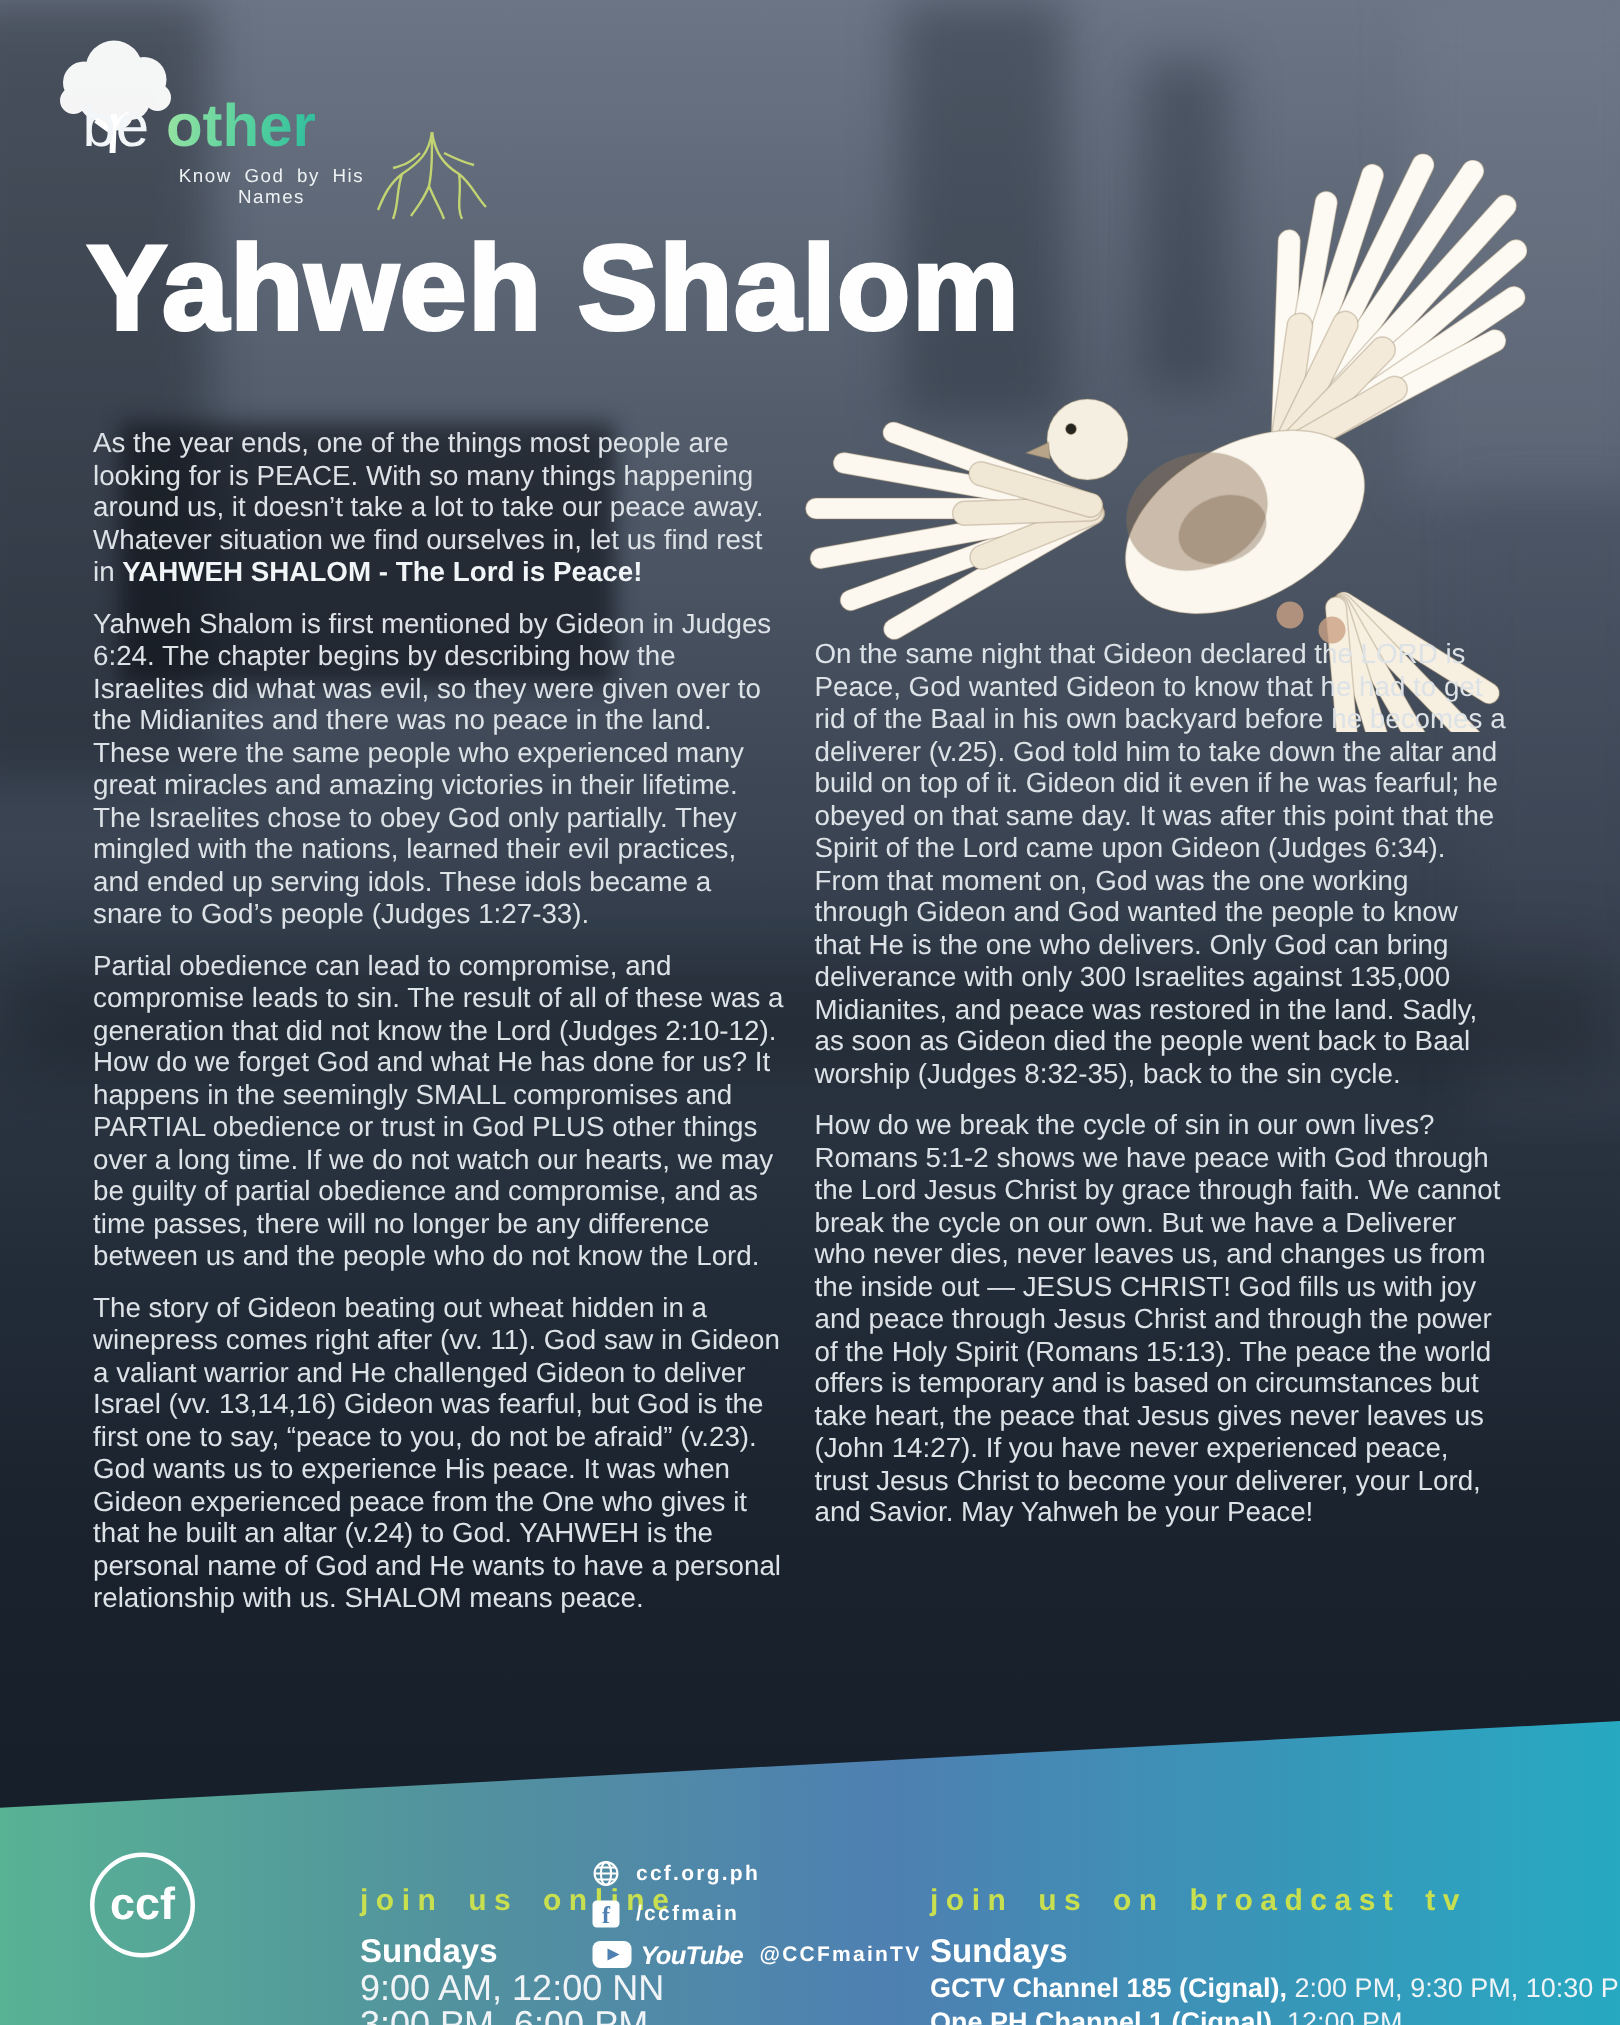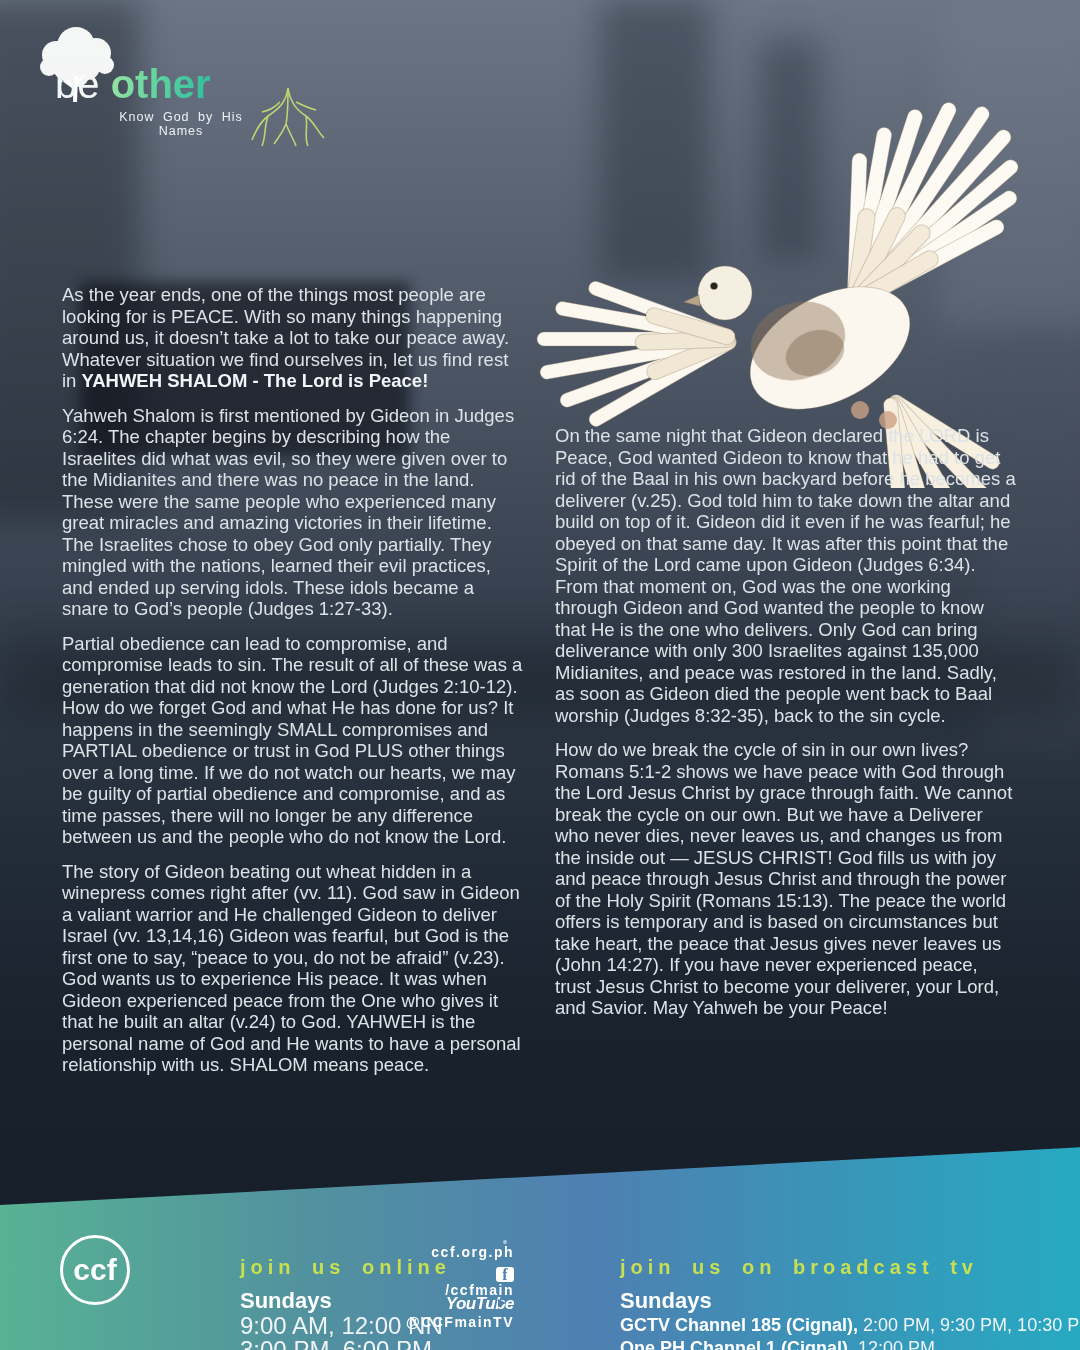--- a/index.html
+++ b/index.html
@@ -31,41 +31,41 @@
     -webkit-background-clip:text;background-clip:text;color:transparent;}
   .logo-tagline{position:absolute;left:96px;top:110px;width:170px;text-align:center;
     color:#eef2f4;font-size:12.5px;letter-spacing:1px;word-spacing:4px;}
 
   .title{position:absolute;left:58px;top:146px;z-index:2;color:#fefefe;font-weight:bold;
     font-size:80px;letter-spacing:1px;-webkit-text-stroke:2.5px #fefefe;white-space:nowrap;}
   .subtitle{position:absolute;left:62px;top:237px;z-index:2;color:#9fc6ea;font-weight:bold;
     font-size:22px;letter-spacing:4px;white-space:nowrap;}
 
   
-  .columns{position:absolute;left:62px;top:284px;width:966px;display:flex;gap:32px;z-index:2;}
+  .columns{position:absolute;left:62px;top:284px;width:966px;display:flex;gap:20px;z-index:2;}
   .col{width:461px;}
   .col-right{padding-top:141px;}
   .col p{margin:0 0 13px 0;color:#dde2e7;font-size:18.5px;line-height:21.5px;}
   .col p b{color:#f2f5f8;}
 
   
   .footer{position:absolute;left:0;top:1140px;width:1080px;height:210px;z-index:3;
     background:linear-gradient(90deg,#58b294 0%,#52929e 28%,#4e80b2 55%,#3797b9 80%,#27a9c2 100%);
     clip-path:polygon(0 31%,100% 3.5%,100% 100%,0 100%);}
   .ccf-logo{position:absolute;left:60px;top:95px;width:70px;height:70px;border:3px solid #fff;
     border-radius:50%;display:flex;align-items:center;justify-content:center;
     color:#fff;font-weight:bold;font-size:30px;letter-spacing:0;}
   .f-block{position:absolute;}
   .f-online{left:240px;top:76px;}
   .f-broadcast{left:620px;top:76px;}
   .f-heading{color:#c8df4f;font-weight:bold;font-size:20px;letter-spacing:5px;word-spacing:6px;white-space:nowrap;margin-top:40px;}
   .f-day{color:#fff;font-weight:bold;font-size:22px;margin-top:9px;}
   .f-time{color:#f0f4f7;font-size:24px;line-height:24px;}
   .f-links{position:absolute;left:395px;top:100px;}
-  .f-link{display:flex;align-items:flex-end;margin-bottom:7px;height:20px;flex-direction:column;}
+  .f-link{display:flex;align-items:flex-start;margin-bottom:7px;height:20px;}
   .f-link .lbl{color:#fff;font-weight:bold;font-size:14px;letter-spacing:1.5px;margin-left:11px;white-space:nowrap;}
   .yt-word{color:#fff;font-weight:bold;font-size:17px;margin-left:6px;letter-spacing:-0.5px;font-style:italic;}
   .f-line{color:#f0f4f7;font-size:18px;line-height:23px;white-space:nowrap;}
   .f-line b{color:#fff;}
   .fb-icon{width:18px;height:18px;background:#fff;border-radius:3px;display:flex;align-items:flex-end;
     justify-content:center;color:#4e80b2;font-weight:bold;font-size:16px;line-height:15px;font-family:"Liberation Serif",serif;}
   .yt-icon{width:26px;height:18px;background:#fff;border-radius:5px;position:relative;}
   .yt-icon:after{content:"";position:absolute;left:10px;top:5px;border-left:8px solid #4e80b2;
     border-top:4.5px solid transparent;border-bottom:4.5px solid transparent;}
 </style>
@@ -162,20 +162,21 @@
       <g stroke="#ccdf72" stroke-width="1.6" fill="none" opacity="0.9">
         <path d="M42,0 C40,14 34,20 22,28 M22,28 C14,34 10,42 6,52 M22,28 C18,40 20,48 16,58"></path>
         <path d="M42,0 C44,14 50,22 60,28 M60,28 C68,34 72,44 78,50 M60,28 C62,40 58,50 62,58"></path>
         <path d="M42,0 C42,16 42,26 40,36 M40,36 C36,46 32,50 28,56 M40,36 C44,46 48,52 50,58"></path>
         <path d="M34,14 C28,20 24,22 16,24 M50,14 C58,18 62,20 70,22"></path>
       </g>
     </svg>
     <div class="logo-tagline">Know God by His Names</div>
   </div>
 
+  <div class="title">Yahweh Shalom</div>
 
   <div class="columns">
     <div class="col">
       <p><span>As the year ends, one of the things most people are looking for is PEACE. With so many things happening around us, it doesn’t take a lot to take our peace away. Whatever situation we find ourselves in, let us find rest in </span><b>YAHWEH SHALOM - The Lord is Peace!</b></p>
       <p>Yahweh Shalom is first mentioned by Gideon in Judges 6:24. The chapter begins by describing how the Israelites did what was evil, so they were given over to the Midianites and there was no peace in the land. These were the same people who experienced many great miracles and amazing victories in their lifetime. The Israelites chose to obey God only partially. They mingled with the nations, learned their evil practices, and ended up serving idols. These idols became a snare to God’s people (Judges 1:27-33).</p>
       <p>Partial obedience can lead to compromise, and compromise leads to sin. The result of all of these was a generation that did not know the Lord (Judges 2:10-12). How do we forget God and what He has done for us? It happens in the seemingly SMALL compromises and PARTIAL obedience or trust in God PLUS other things over a long time. If we do not watch our hearts, we may be guilty of partial obedience and compromise, and as time passes, there will no longer be any difference between us and the people who do not know the Lord.</p>
       <p>The story of Gideon beating out wheat hidden in a winepress comes right after (vv. 11). God saw in Gideon a valiant warrior and He challenged Gideon to deliver Israel (vv. 13,14,16) Gideon was fearful, but God is the first one to say, “peace to you, do not be afraid” (v.23). God wants us to experience His peace. It was when Gideon experienced peace from the One who gives it that he built an altar (v.24) to God. YAHWEH is the personal name of God and He wants to have a personal relationship with us. SHALOM means peace.</p>
     </div>
     <div class="col col-right">
       <p>On the same night that Gideon declared the LORD is Peace, God wanted Gideon to know that he had to get rid of the Baal in his own backyard before he becomes a deliverer (v.25). God told him to take down the altar and build on top of it. Gideon did it even if he was fearful; he obeyed on that same day. It was after this point that the Spirit of the Lord came upon Gideon (Judges 6:34). From that moment on, God was the one working through Gideon and God wanted the people to know that He is the one who delivers. Only God can bring deliverance with only 300 Israelites against 135,000 Midianites, and peace was restored in the land. Sadly, as soon as Gideon died the people went back to Baal worship (Judges 8:32-35), back to the sin cycle.</p>

